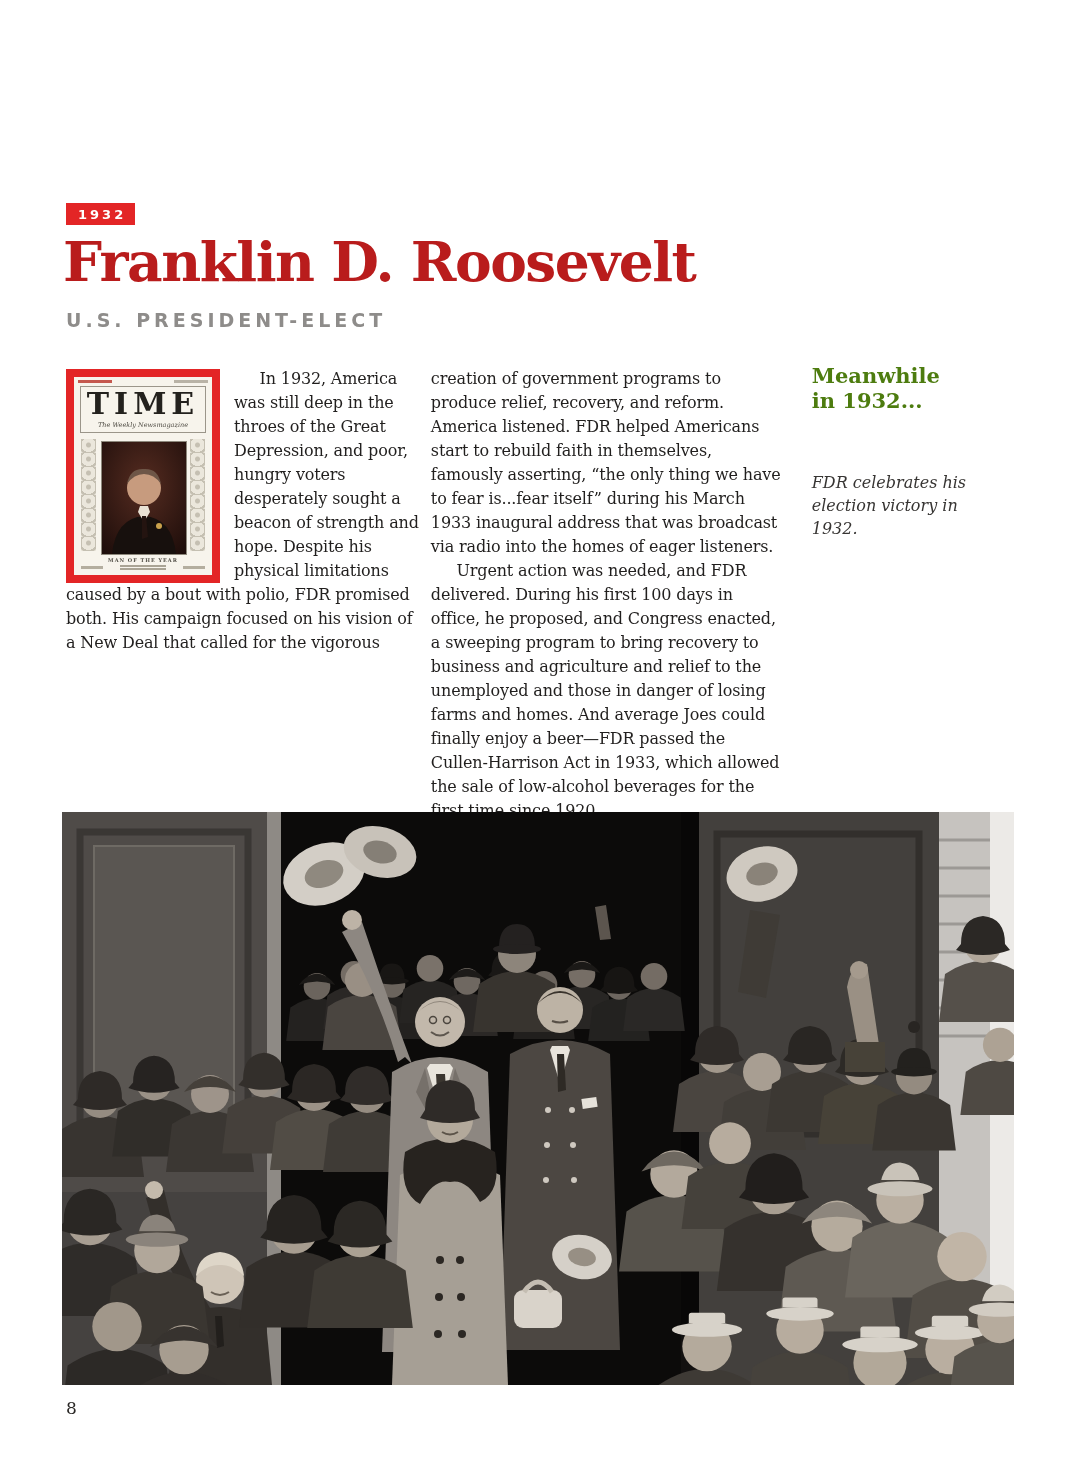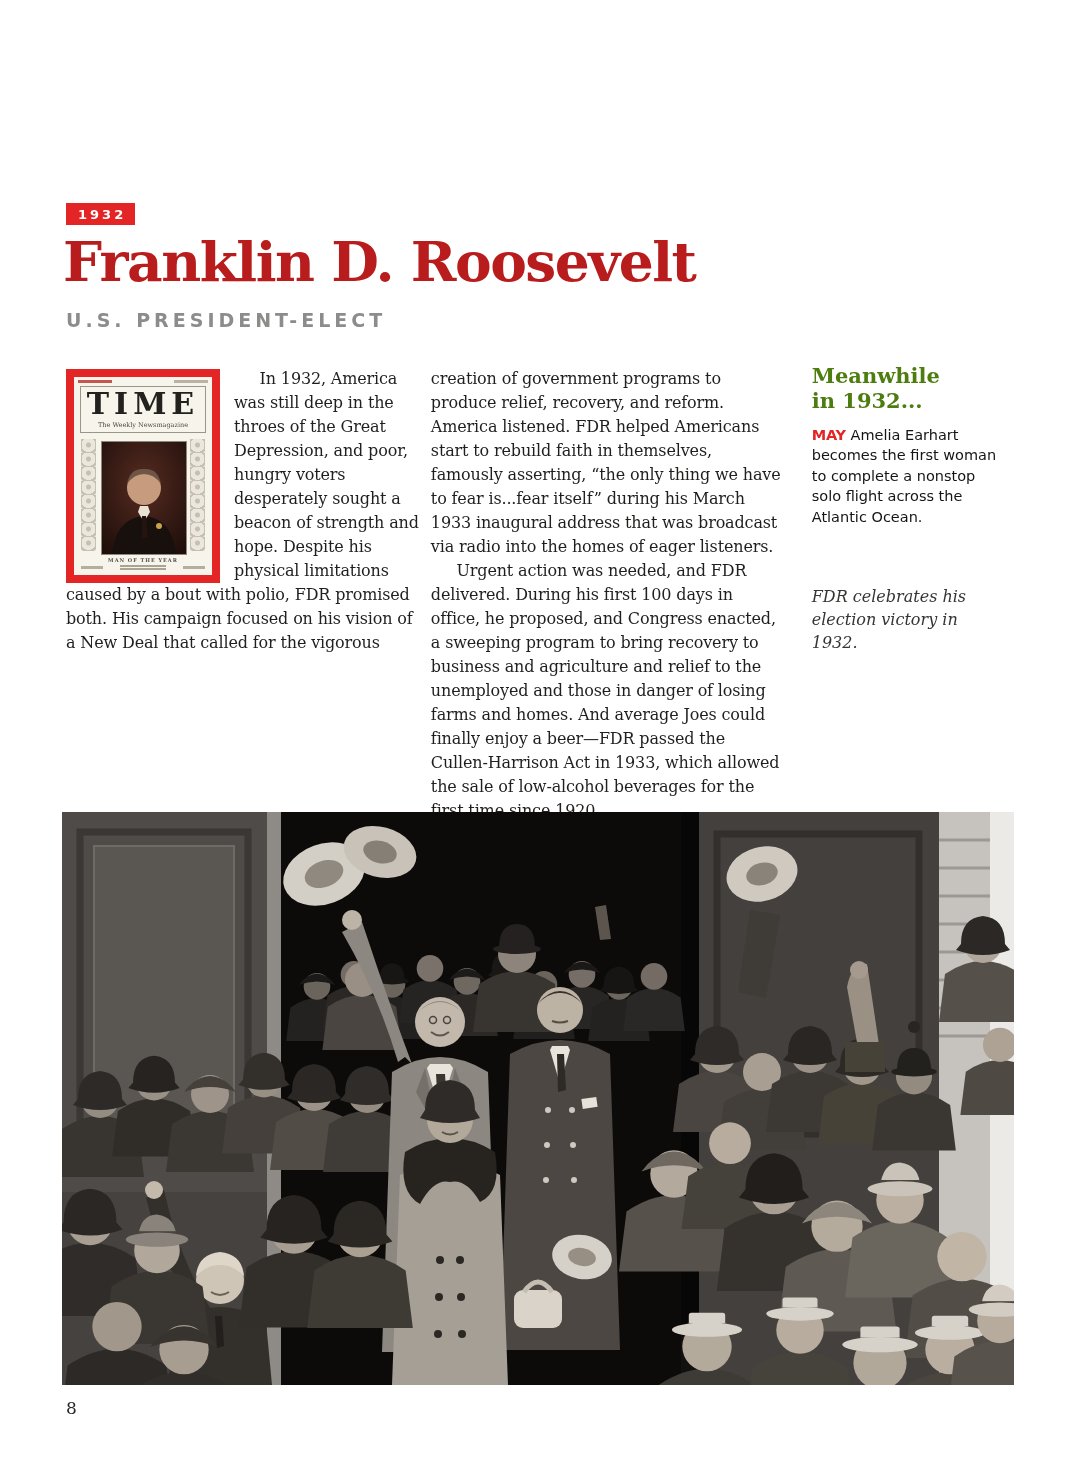--- a/index.html
+++ b/index.html
@@ -25,21 +25,21 @@
   
   .time-cover{float:left;width:138px;height:198px;margin:2px 14px 0 0;
               background:var(--red,#e32526);padding:8px;position:relative;}
   .cover-inner{position:relative;width:100%;height:100%;background:#f7f4ec;overflow:hidden;}
   .cover-topmarks{position:absolute;top:3px;left:4px;right:4px;height:4px;
                   display:flex;justify-content:space-between;}
   .cover-topmarks i{display:block;height:3px;background:#b9b3a6;width:34px;}
   .cover-topmarks i:first-child{background:#c5584e;}
   .masthead-box{margin:9px 6px 0 6px;border:1px solid #9b968a;padding:2px 0 3px 0;text-align:center;}
   .masthead{font-size:30px;font-weight:bold;letter-spacing:5px;color:#23211d;line-height:1;}
-  .tagline{font-size:6.5px;color:#4d4a42;margin-top:2px;}
+  .tagline{font-size:6.5px;font-style:italic;color:#4d4a42;margin-top:2px;}
   .ornament{position:absolute;top:62px;bottom:24px;width:15px;
     background:repeating-radial-gradient(circle at 50% 6px,#b9b3a4 0 2px,#e8e4d8 3px 7px);
     background-size:15px 14px;opacity:.8;}
   .ornament.left{left:7px;} .ornament.right{right:7px;}
   .portrait{position:absolute;left:27px;top:64px;width:84px;height:112px;border:1px solid #8d887c;}
   .cover-bottom{position:absolute;left:6px;right:6px;bottom:5px;text-align:center;}
   .cover-banner{font-size:5px;letter-spacing:1px;color:#55524a;font-weight:bold;}
   .cover-bottom .bars{margin:2px auto 0 auto;width:46px;}
   .cover-bottom .bars i{display:block;height:1.5px;background:#aaa495;margin-top:1.5px;}
   .cover-corner{position:absolute;bottom:6px;width:22px;height:3px;background:#b4ae9f;}
@@ -114,21 +114,20 @@
       <p class="body indent">In 1932, America was still deep in the throes of the Great Depression, and poor, hungry voters desperately sought a beacon of strength and hope. Despite his physical limitations caused by a bout with polio, FDR promised both. His campaign focused on his vision of a New Deal that called for the vigorous</p>
     </div>
 
     <div class="col2">
       <p class="body">creation of government programs to produce relief, recovery, and reform. America listened. FDR helped Americans start to rebuild faith in themselves, famously asserting, “the only thing we have to fear is...fear itself” during his March 1933 inaugural address that was broadcast via radio into the homes of eager listeners.</p>
       <p class="body indent">Urgent action was needed, and FDR delivered. During his first 100 days in office, he proposed, and Congress enacted, a sweeping program to bring recovery to business and agriculture and relief to the unemployed and those in danger of losing farms and homes. And average Joes could finally enjoy a beer—FDR passed the Cullen-Harrison Act in 1933, which allowed the sale of low-alcohol beverages for the first time since 1920.</p>
     </div>
 
     <aside class="sidebar">
       <h3><span>Meanwhile</span><br><span>in 1932...</span></h3>
-      <p class="entry"><span class="month">MAY</span> <span>Amelia Earhart becomes the first woman to complete a nonstop solo flight across the Atlantic Ocean.</span><i></i><span></span></p>
       <p class="photo-caption">FDR celebrates his election victory in 1932.</p>
     </aside>
   </section>
 
   <figure class="photo">
     <svg viewBox="0 0 952 573" preserveAspectRatio="none">
       <defs>
         <g id="prs">
             <path d="M-38,22 Q0,-4 38,22 L44,70 H-44 Z" fill="currentColor"></path>
             <circle cx="0" cy="-8" r="19" fill="var(--skin,#b3aaa0)"></circle>

